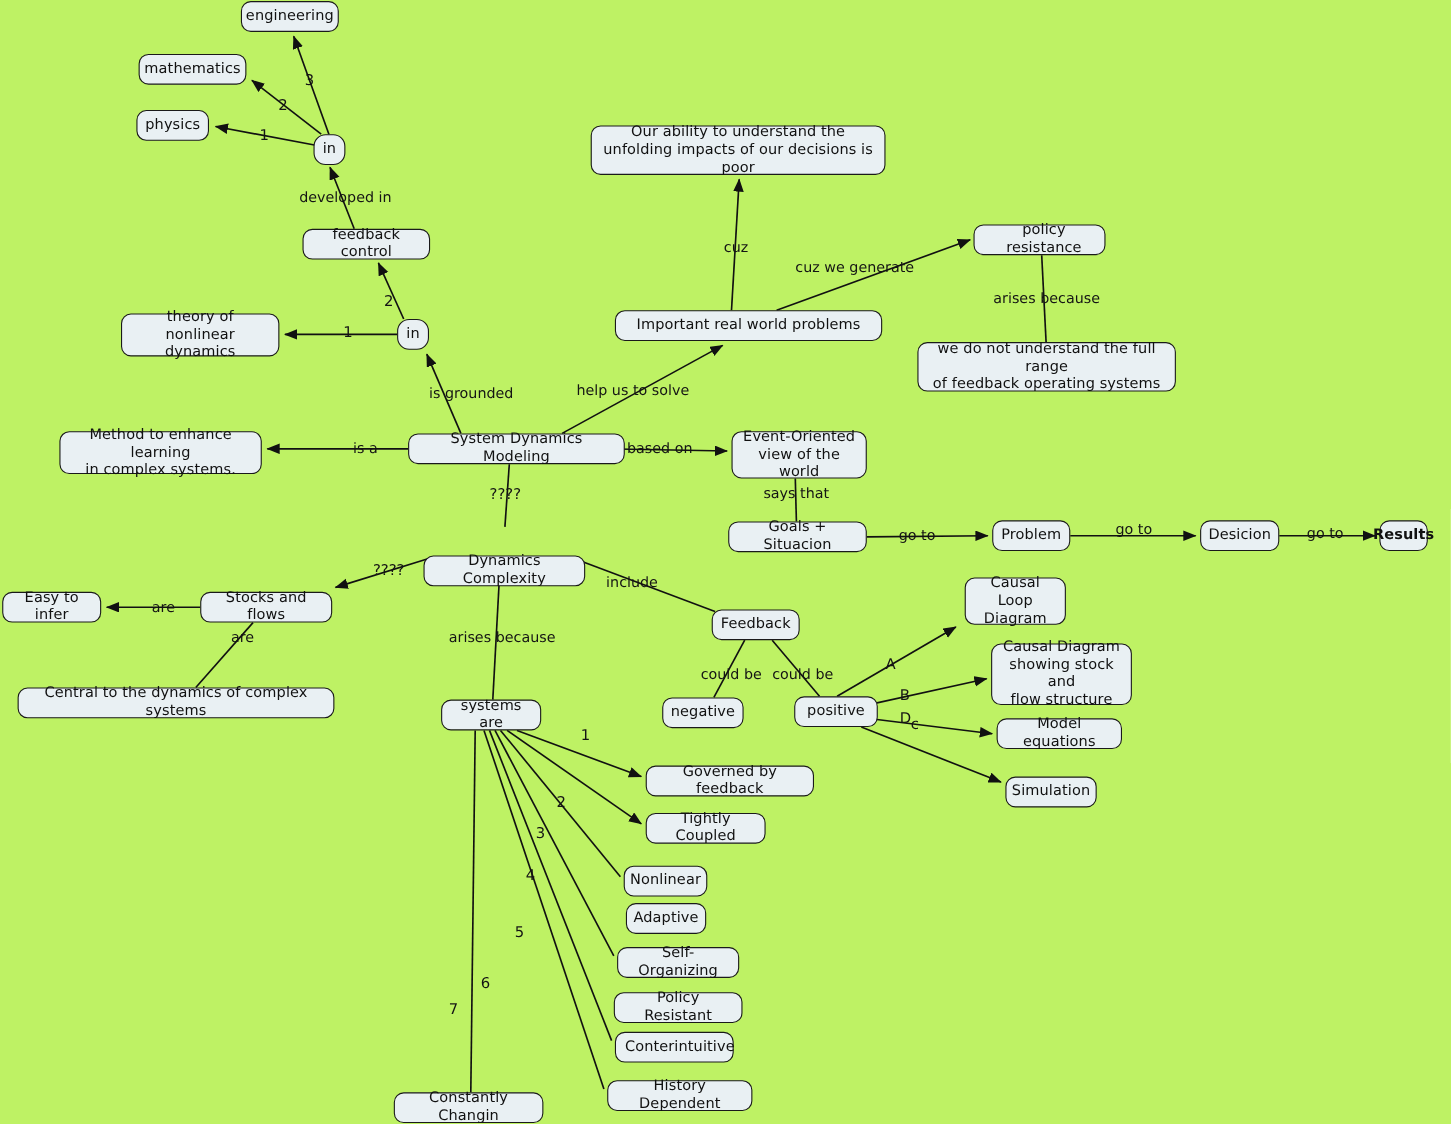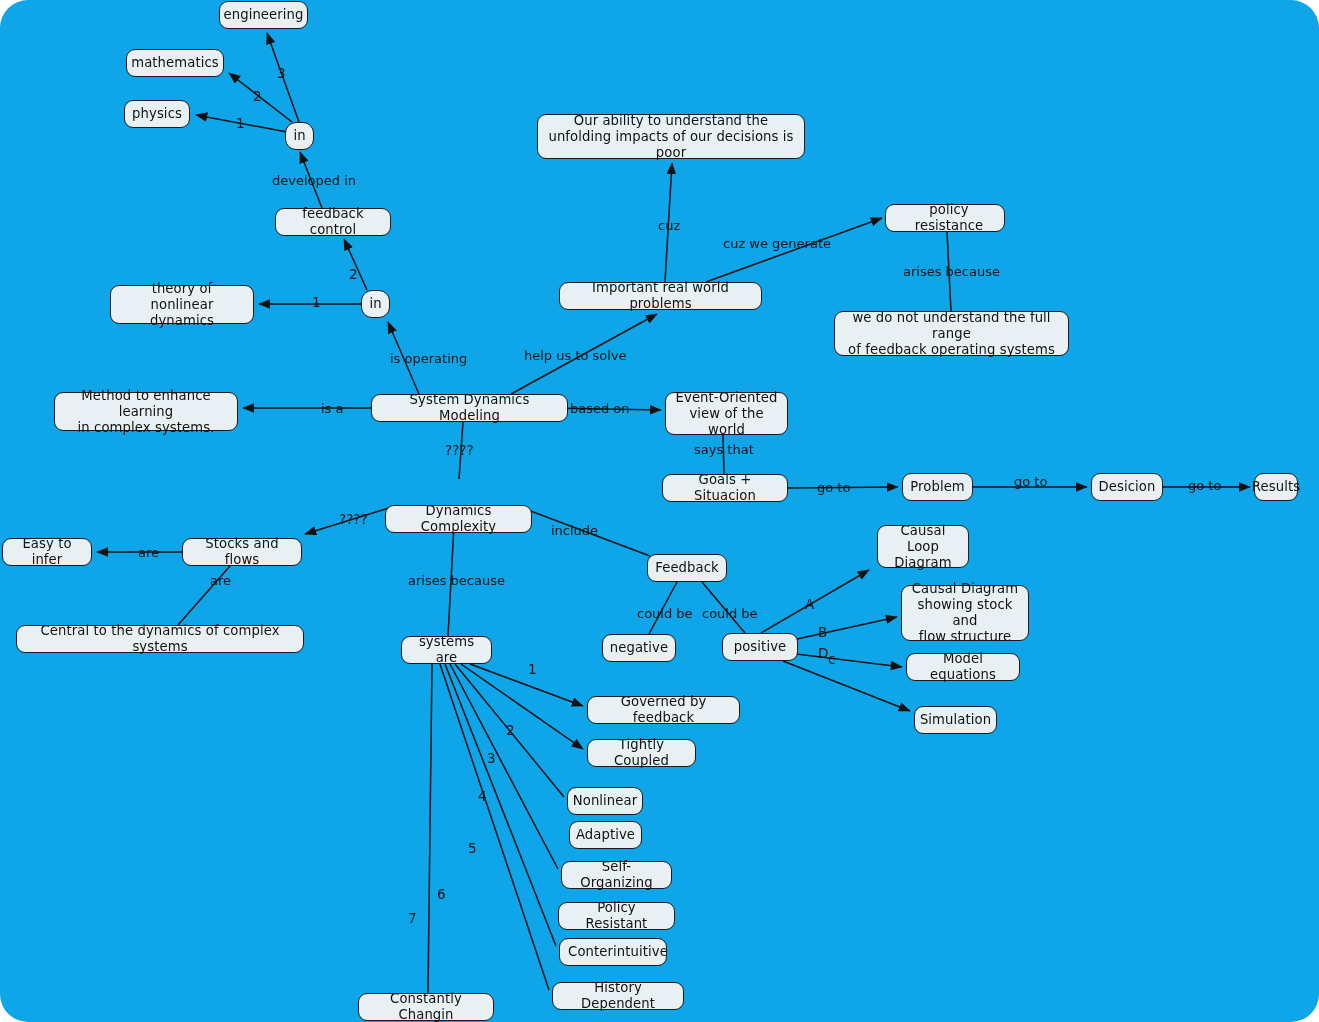--- a/index.html
+++ b/index.html
@@ -11,22 +11,21 @@
   body {
     font-family: "DejaVu Sans", sans-serif;
     width: 1319px;
     height: 1022px;
     overflow: hidden;
   }
   #canvas {
     position: relative;
     width: 1319px;
     height: 1022px;
-    background: #0ea5e9;
-    border-radius: 28px;
+    background: #bef264;
   }
   #edges {
     position: absolute;
     left: 0;
     top: 0;
     width: 1319px;
     height: 1022px;
     pointer-events: none;
   }
   .node {
@@ -118,32 +117,32 @@
       <div class="node" style="left: 126px; top: 49px; width: 98px; height: 28px;">mathematics</div>
       <div class="node" style="left: 124px; top: 100px; width: 66px; height: 28px;">physics</div>
       <div class="node small" style="left: 285px; top: 122px; width: 29px; height: 28px;">in</div>
       <div class="node" style="left: 275px; top: 208px; width: 116px; height: 28px;">feedback control</div>
       <div class="node" style="left: 110px; top: 285px; width: 144px; height: 39px;">theory of nonlinear
 dynamics</div>
       <div class="node small" style="left: 361px; top: 290px; width: 29px; height: 28px;">in</div>
       <div class="node" style="left: 537px; top: 114px; width: 268px; height: 45px;">Our ability to understand the
 unfolding impacts of our decisions is poor</div>
       <div class="node" style="left: 885px; top: 204px; width: 120px; height: 28px; padding-left: 16px;">policy resistance</div>
-      <div class="node" style="left: 559px; top: 282px; width: 203px; height: 28px;">Important real world problems</div>
+      <div class="node" style="left: 559px; top: 282px; width: 243px; height: 28px;">Important real world problems</div>
       <div class="node" style="left: 834px; top: 311px; width: 235px; height: 45px;">we do not understand the full range
 of feedback operating systems</div>
       <div class="node" style="left: 54px; top: 392px; width: 184px; height: 39px;">Method to enhance learning
 in complex systems.</div>
       <div class="node" style="left: 371px; top: 394px; width: 197px; height: 28px;">System Dynamics Modeling</div>
       <div class="node" style="left: 665px; top: 392px; width: 123px; height: 43px;">Event-Oriented
 view of the world</div>
       <div class="node" style="left: 662px; top: 474px; width: 126px; height: 28px;">Goals + Situacion</div>
       <div class="node" style="left: 902px; top: 473px; width: 71px; height: 28px;">Problem</div>
       <div class="node" style="left: 1091px; top: 473px; width: 72px; height: 28px;">Desicion</div>
-      <div class="node" style="left: 1254px; top: 473px; width: 44px; height: 28px;">Results</div>
+      <div class="node" style="left: 1254px; top: 473px; width: 44px; height: 28px; font-weight: bold;">Results</div>
       <div class="node" style="left: 385px; top: 505px; width: 147px; height: 28px;">Dynamics Complexity</div>
       <div class="node" style="left: 877px; top: 525px; width: 92px; height: 43px;">Causal Loop
 Diagram</div>
       <div class="node" style="left: 2px; top: 538px; width: 90px; height: 28px;">Easy to infer</div>
       <div class="node" style="left: 182px; top: 538px; width: 120px; height: 28px;">Stocks and flows</div>
       <div class="node" style="left: 647px; top: 554px; width: 80px; height: 28px;">Feedback</div>
       <div class="node" style="left: 901px; top: 585px; width: 128px; height: 56px;">Causal Diagram
 showing stock and
 flow structure</div>
       <div class="node" style="left: 16px; top: 625px; width: 288px; height: 28px;">Central to the dynamics of complex systems</div>
@@ -162,21 +161,21 @@
       <div class="node" style="left: 552px; top: 982px; width: 132px; height: 28px;">History Dependent</div>
       <div class="node" style="left: 358px; top: 993px; width: 136px; height: 28px;">Constantly Changin</div>
     </div>
   <div id="label-layer">
       <div class="elabel num" style="left: 236px; top: 116px;">1</div>
       <div class="elabel num" style="left: 253px; top: 89px;">2</div>
       <div class="elabel num" style="left: 277px; top: 66px;">3</div>
       <div class="elabel" style="left: 272px; top: 173px;">developed in</div>
       <div class="elabel num" style="left: 312px; top: 295px;">1</div>
       <div class="elabel num" style="left: 349px; top: 267px;">2</div>
-      <div class="elabel" style="left: 390px; top: 351px;">is operating</div>
+      <div class="elabel" style="left: 390px; top: 351px;">is grounded</div>
       <div class="elabel" style="left: 658px; top: 218px;">cuz</div>
       <div class="elabel" style="left: 723px; top: 236px;">cuz we generate</div>
       <div class="elabel" style="left: 903px; top: 264px;">arises because</div>
       <div class="elabel" style="left: 524px; top: 348px;">help us to solve</div>
       <div class="elabel" style="left: 321px; top: 401px;">is a</div>
       <div class="elabel" style="left: 570px; top: 401px;">based on</div>
       <div class="elabel" style="left: 694px; top: 442px;">says that</div>
       <div class="elabel" style="left: 817px; top: 480px;">go to</div>
       <div class="elabel" style="left: 1014px; top: 474px;">go to</div>
       <div class="elabel" style="left: 1188px; top: 478px;">go to</div>

